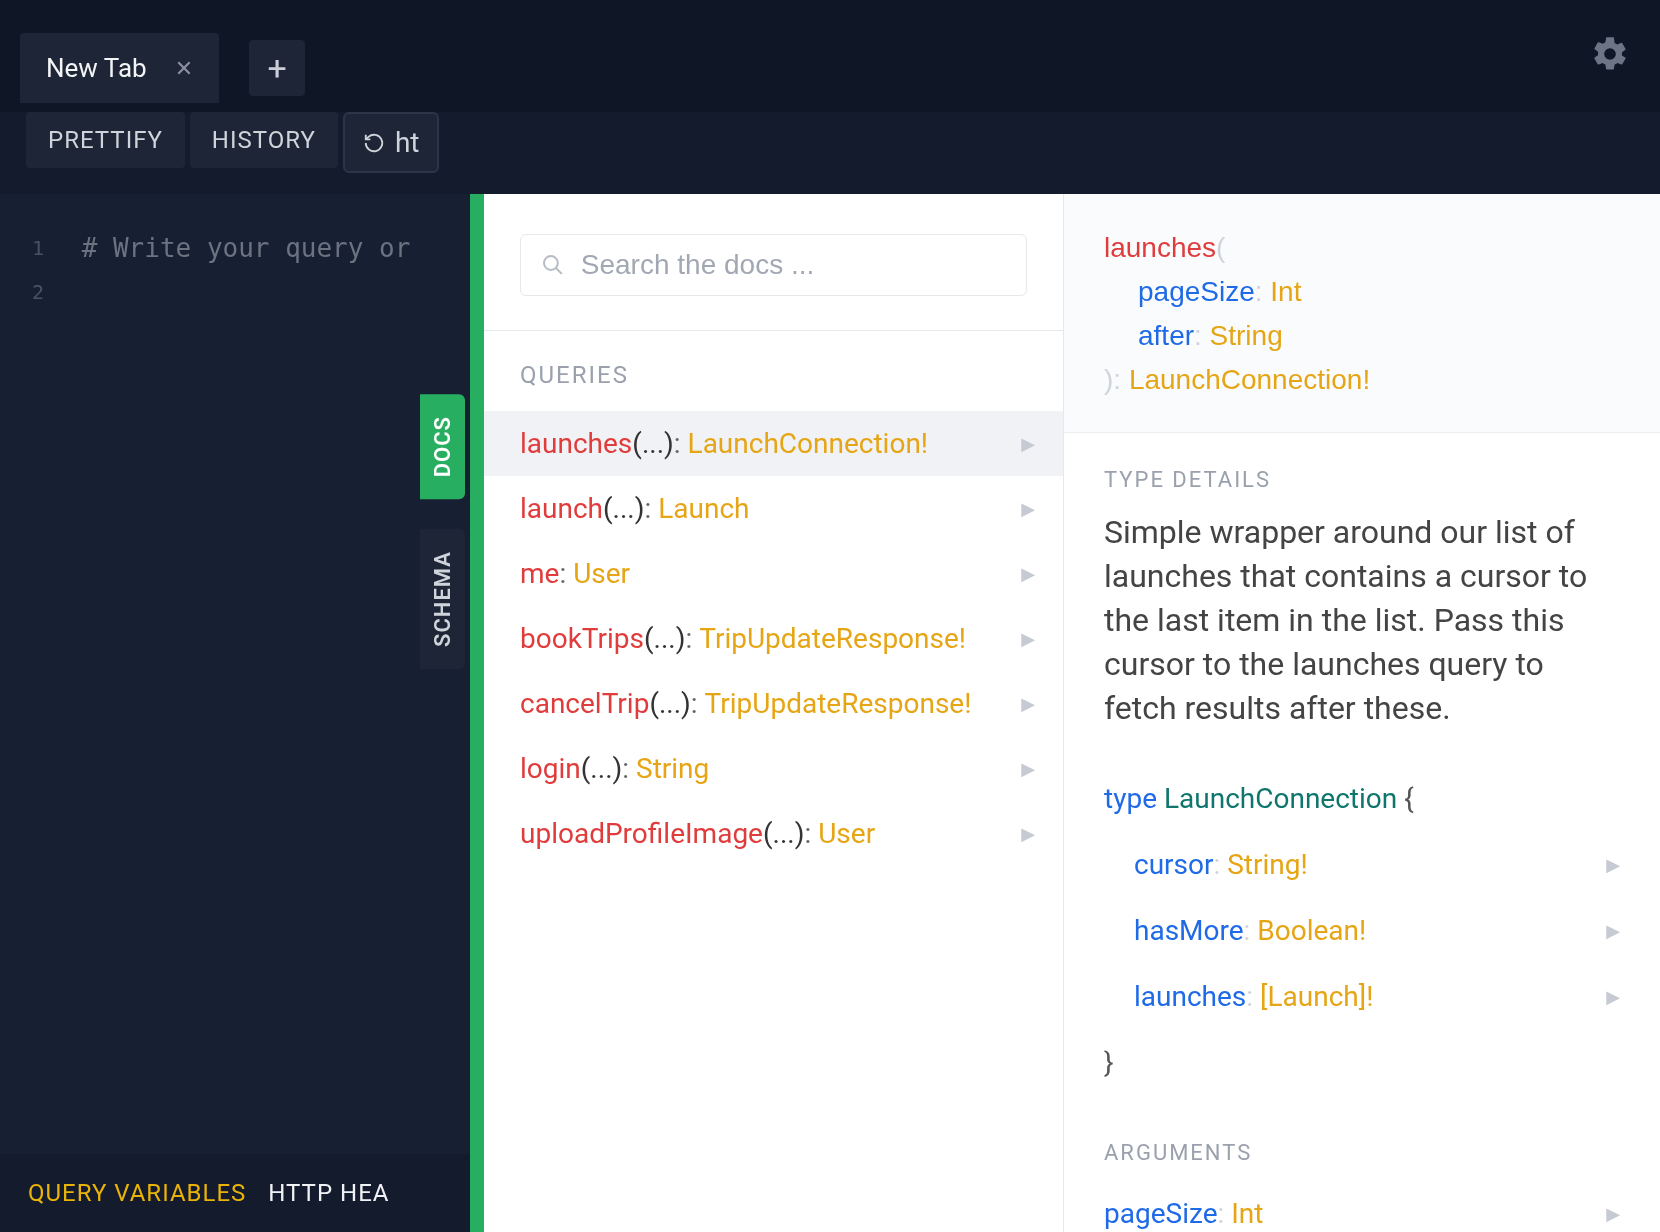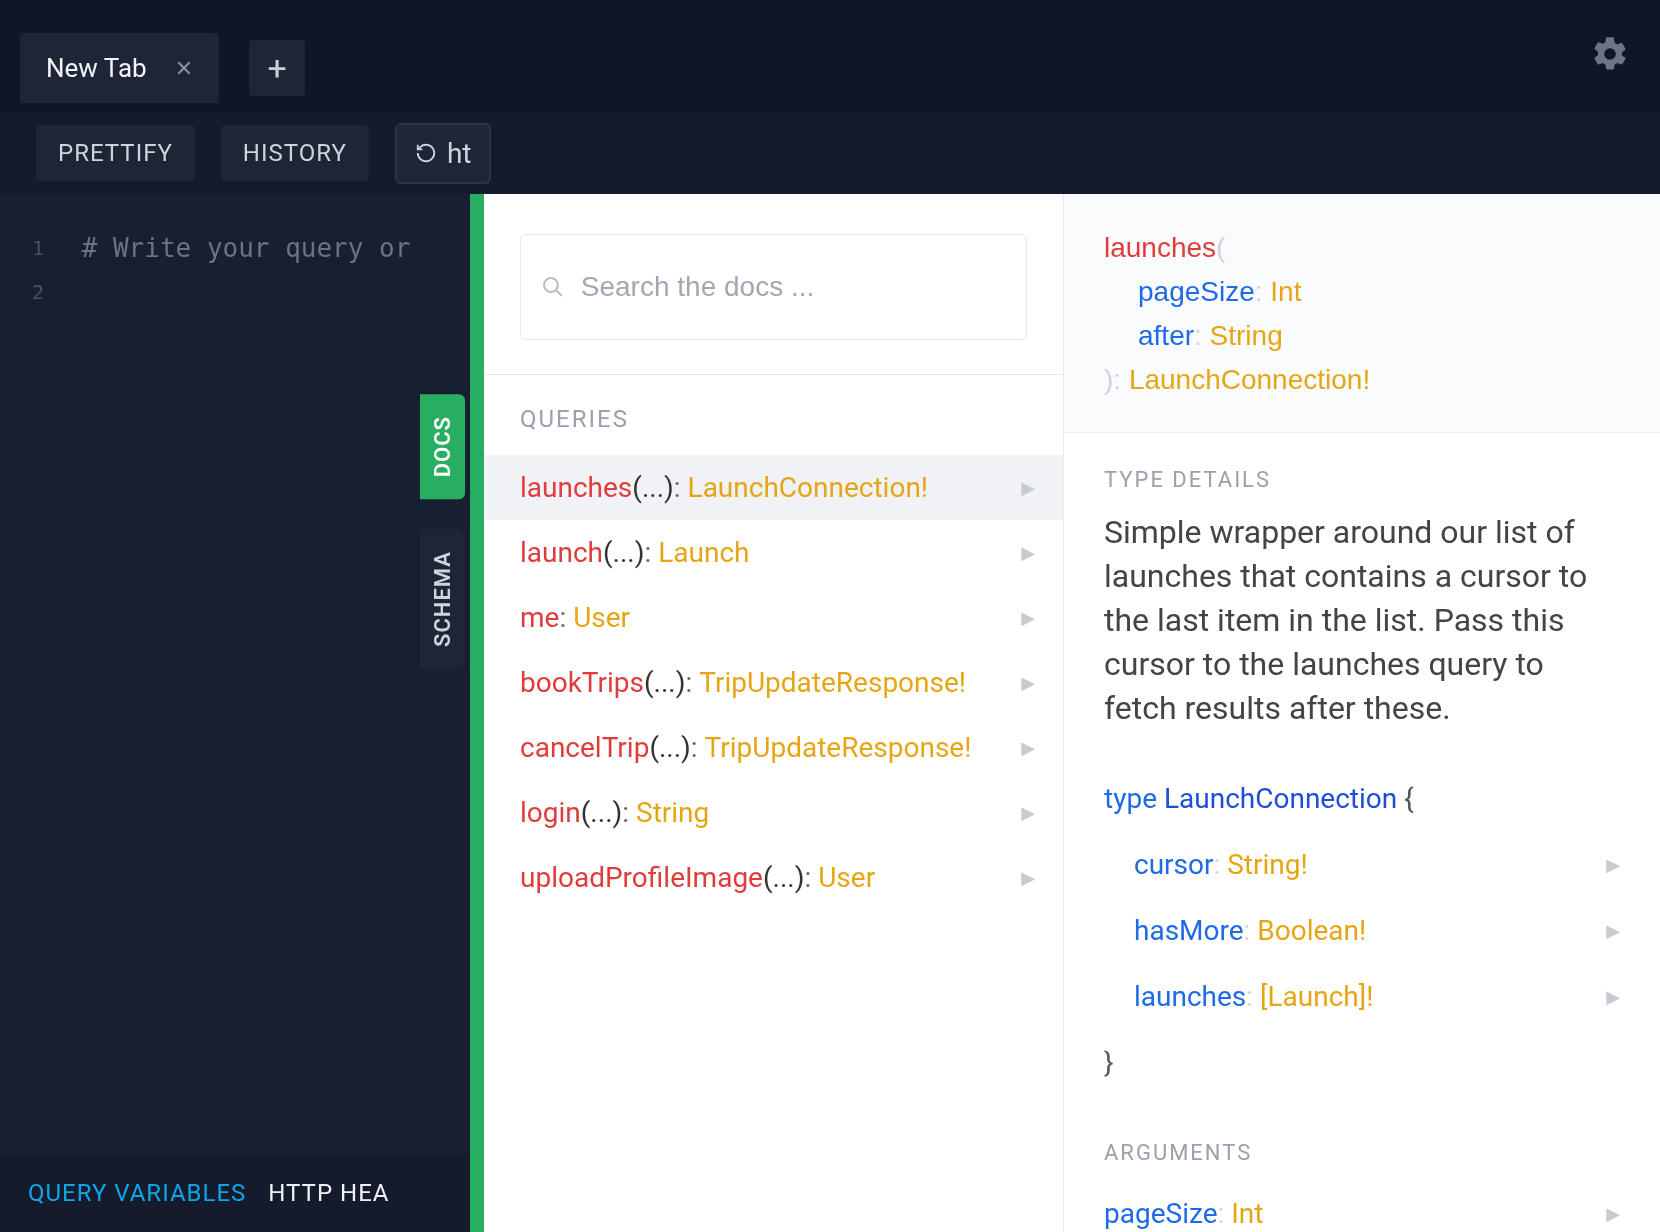--- a/index.html
+++ b/index.html
@@ -7,48 +7,48 @@
   body { background: #0f1626; color: #cfd3da; }
 
   
   .topbar { height: 112px; background: #0f1626; display: flex; align-items: center; padding: 0 20px; position: relative; }
   .tab { display: flex; align-items: center; gap: 28px; background: #1d2536; color: #f3f4f6; padding: 20px 26px; font-size: 26px; border-radius: 4px 4px 0 0; margin-top: 24px; }
   .tab .close { color: #8b90a0; font-size: 22px; }
   .addtab { margin-left: 30px; margin-top: 24px; width: 56px; height: 56px; background: #1d2536; color: #cbced7; display:flex; align-items:center; justify-content:center; font-size: 34px; border-radius: 4px; }
   .gear { position: absolute; right: 30px; top: 34px; color: #6d7486; }
 
   
-  .toolbar { height: 82px; background: #141b2c; display:flex; align-items:center; gap: 26px; padding: 0 36px; }
+  .toolbar { height: 82px; background: #141b2c; display:flex; align-items:flex-start; gap: 5px; padding: 0 26px; }
   .btn { background: #1d2536; color: #cfd3da; padding: 14px 22px; font-size: 24px; letter-spacing: 1px; border-radius: 4px; }
   .urlbox { background: #1d2536; border: 2px solid #2c3548; color: #cfd3da; padding: 12px 18px; font-size: 28px; border-radius: 6px; display:flex; align-items:center; gap:10px; flex: 0 0 auto; }
 
   
   .main { position: relative; height: calc(1232px - 112px - 82px); background: #172033; }
   .editor { position:absolute; left:0; top:8px; width: 470px; height: 100%; padding: 24px 20px; font-family: ui-monospace, Menlo, Consolas, monospace; font-size: 26px; color: #6d7486; }
   .lineno { display:inline-block; width: 24px; text-align:right; color: #4a5166; margin-right: 22px; font-size: 20px; vertical-align: top; }
   .editor-line { line-height: 44px; white-space: nowrap; }
   .comment { color: #6b7280; }
 
   .footerbar { position:absolute; left:0; bottom:0; width:470px; height:78px; background: #141b2c; display:flex; align-items:center; gap:22px; padding:0 28px; font-size:24px; }
-  .footerbar .qv { color:#0ea5e9; letter-spacing:1px; }
+  .footerbar .qv { color:#eab308; letter-spacing:1px; }
   .footerbar .hh { color:#f1f2f5; letter-spacing:1px; }
 
   
   .rail { position:absolute; left: 420px; top: 200px; display:flex; flex-direction:column; gap:30px; }
   .rail .vtab { writing-mode: vertical-rl; transform: rotate(180deg); padding: 22px 10px; font-size: 22px; letter-spacing:1px; border-radius: 6px 0 0 6px; text-align:center; }
   .rail .docs { background: #27ae60; color:#fff; font-weight:600; }
   .rail .schema { background: #1d2536; color:#cfd3da; font-weight:600; }
 
   
   .greenline { position:absolute; left: 470px; top:0; width: 14px; height:100%; background:#27ae60; }
   .docspanel { position:absolute; left: 484px; top:0; right:0; bottom:0; background:#ffffff; display:flex; }
   .col-left { width: 580px; border-right: 1px solid #e6e8eb; display:flex; flex-direction:column; }
   .col-right { flex:1; display:flex; flex-direction:column; }
 
-  .search { margin: 40px 36px 34px; border:1px solid #e6e8eb; border-radius:6px; display:flex; align-items:center; padding: 36px 20px; gap:16px; }
+  .search { margin: 40px 36px 34px; border:1px solid #e6e8eb; border-radius:6px; display:flex; align-items:center; padding: 14px 20px; gap:16px; }
   .search svg { color:#b6bcc6; }
   .search input { border:none; outline:none; font-size: 28px; color:#666; width:100%; }
   .search input::placeholder { color:#a2a8b3; }
 
   .divider { height:1px; background:#e6e8eb; }
 
   .sectionhdr { color:#9aa1ad; letter-spacing:2px; font-size: 24px; padding: 30px 36px 22px; }
   .item { display:flex; align-items:center; padding: 16px 36px; font-size: 28px; color:#333; position:relative; }
   .item .chev { position:absolute; right:28px; color:#c6cad2; font-size:18px; }
   .item.sel { background:#f1f2f5; }
@@ -61,21 +61,21 @@
   .sig .kw { color:#1f6ae6; }
   .sig .type { color:#e6a514; }
   .sig .nm { color:#e03c3c; }
   .sig .indent { padding-left: 34px; display:block; }
 
   .righthdr { color:#9aa1ad; letter-spacing:2px; font-size:22px; padding: 34px 40px 18px; }
   .desc { color:#444; font-size: 32px; line-height: 44px; padding: 0 40px 28px; }
 
   .typeblock { padding: 8px 40px 10px; font-size:28px; line-height:66px; }
   .typeblock .kw { color:#1f6ae6; }
-  .typeblock .tname { color:#1d4ed8; }
+  .typeblock .tname { color:#0f766e; }
   .typeblock .brace { color:#555; }
   .fieldrow { display:flex; align-items:center; padding-left:30px; position:relative;text-align:center; }
   .fieldrow .chev { position:absolute; right: 0; color:#c6cad2; font-size:18px; }
   .fieldname { color:#1f6ae6; }
   .fieldtype { color:#e6a514; }
 
   .argrow { padding: 6px 40px; font-size:28px; line-height:50px; position:relative; }
   .argrow .chev { position:absolute; right:40px; color:#c6cad2; font-size:18px; }
   .argname { color:#1f6ae6; }
   .argtype { color:#e6a514; }

